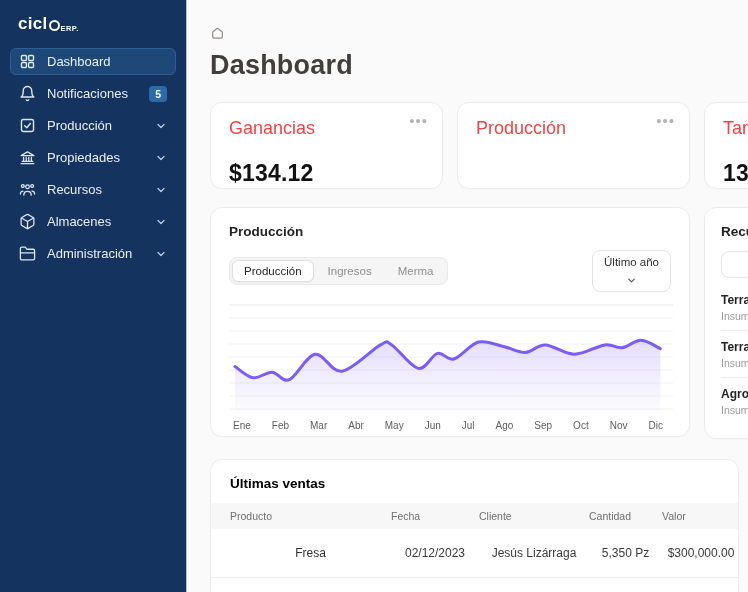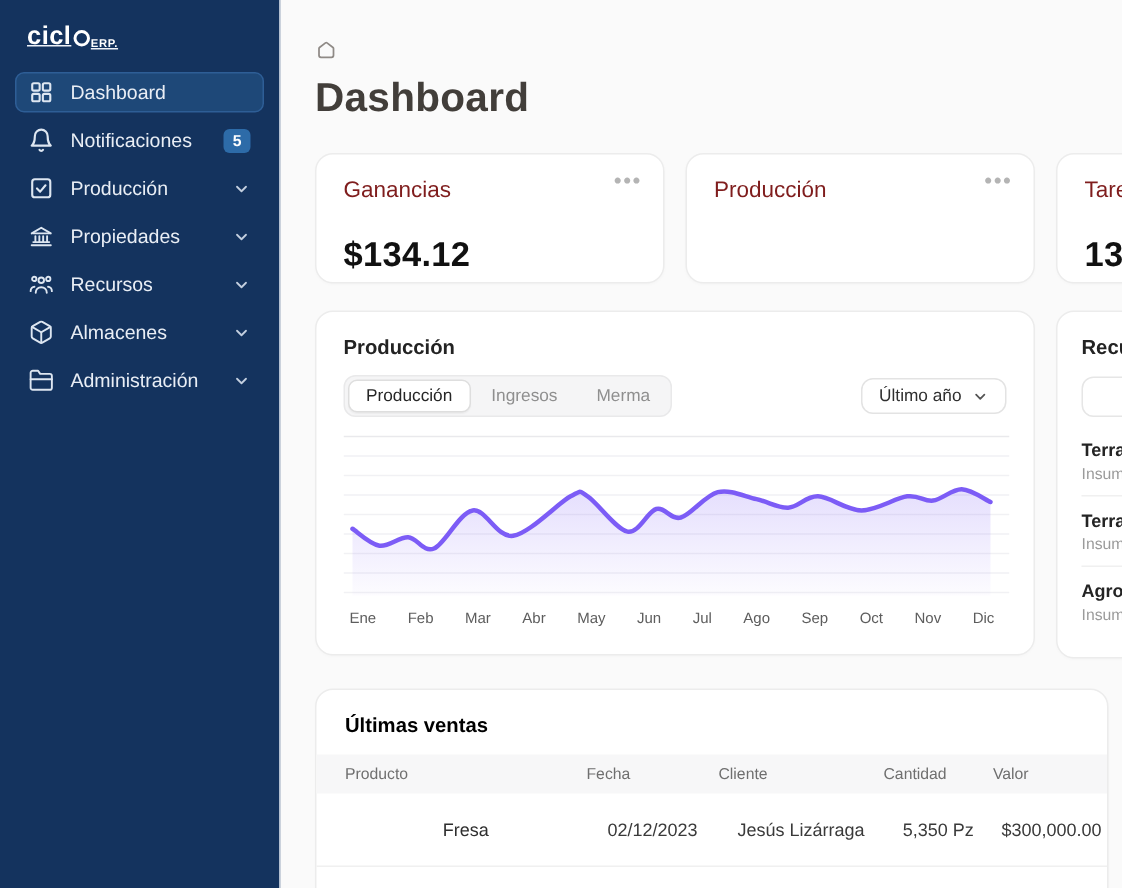--- a/index.html
+++ b/index.html
@@ -2,21 +2,21 @@
 <html><head>
 <meta charset="utf-8">
 <style>
   * { margin:0; padding:0; box-sizing:border-box; }
   html,body { width:748px; height:592px; overflow:hidden; }
   body { font-family:"Liberation Sans", sans-serif; background:#fafafa; display:flex; }
 
   
   .sidebar { width:187px; min-width:187px; height:592px; background:#14335e;
              border-right:1px solid #b3bfd0; padding:12px 10px 0 10px; color:#eef2f8; }
-  .logo { display:flex; align-items:center; padding:2px 0 14px 8px;text-decoration:underline; }
+  .logo { display:flex; align-items:center; padding:2px 0 14px 8px; }
   .logo-main { font-size:17px; font-weight:700; color:#fff; letter-spacing:.3px; }
   .logo-o { width:11px; height:11px; border:2.5px solid #fff; border-radius:50%;
             display:inline-block; margin:3px 1px 0 1px; }
   .logo-suffix { font-size:7.5px; font-weight:700; color:#fff; letter-spacing:.4px;
                  align-self:flex-end; margin-bottom:1px; }
   .nav { display:flex; flex-direction:column; gap:5px; }
   .nav-item { display:flex; align-items:center; gap:11px; height:27px; padding:0 8px;
               border-radius:6px; font-size:13px; color:#e9eef5; cursor:pointer;
               border:1px solid transparent; }
   .nav-item.active { background:#1e4878; border-color:#2e5e96; }
@@ -28,35 +28,35 @@
 
   
   .main { flex:1; position:relative; background:#fafafa; padding:26px 0 0 23px; overflow:hidden; }
   .crumb { width:15px; height:15px; color:#8f8a86; display:block; cursor:pointer; }
   .page-title { font-size:27px; font-weight:700; color:#423e3a; margin-top:9px; letter-spacing:.2px; }
 
   .cards-row { display:flex; gap:14px; margin-top:21px; width:max-content; }
   .card { background:#fff; border:1px solid #ececec; border-radius:12px;
           box-shadow:0 1px 2px rgba(0,0,0,.02); }
   .stat-card { width:233px; height:87px; padding:15px 16px 0 18px; position:relative; }
-  .stat-label { font-size:15px; color:#7f1d1d; }
+  .stat-label { font-size:18px; color:#ef4444; }
   .stat-value { font-size:23px; font-weight:700; color:#111; margin-top:21px; letter-spacing:.2px; }
   .menu-dots { position:absolute; top:13px; right:14px; color:#b4b4b4; font-size:15px;
                letter-spacing:1px; cursor:pointer; line-height:10px; }
 
   .mid-row { display:flex; gap:14px; margin-top:18px; width:max-content; }
   .chart-card { width:480px; height:230px; padding:16px 18px 0 18px; display:flex; flex-direction:column; }
   .panel-title { font-size:13.5px; font-weight:700; color:#232323; }
   .chart-controls { display:flex; justify-content:space-between; align-items:center; margin-top:11px; }
   .tab-group { display:flex; background:#f5f5f6; border:1px solid #e9e9ea; border-radius:8px; padding:2px; gap:2px; }
   .tab { font-size:11.5px; color:#8f8f8f; padding:4px 11px; border-radius:6px;
          border:1px solid transparent; cursor:pointer; background:transparent; font-family:inherit; }
   .tab.active { background:#fff; border-color:#dedede; color:#262626; box-shadow:0 1px 1px rgba(0,0,0,.04); }
   .range-select { display:flex; align-items:center; gap:7px; border:1px solid #e3e3e3; border-radius:8px;
-                  padding:5px 11px; font-size:11.5px; color:#2f2f2f; background:#fff; cursor:pointer; }
+                  padding:5px 11px; font-size:11.5px; color:#2f2f2f; background:#fff; cursor:pointer;flex-direction:column; }
   .range-select .chev2 { width:11px; height:11px; color:#555; }
   .chart-wrap { margin-top:10px; }
   .month-row { display:flex; justify-content:space-between; padding:2px 8px 0 4px;
                font-size:10px; color:#5d5d5d; }
 
   .resources-card { width:233px; height:232px; padding:16px 16px 0 16px; }
   .res-search { margin-top:12px; width:199px; height:27px; border:1px solid #e6e6e6;
                 border-radius:8px; background:#fff; outline:none; padding:0 8px;
                 font-family:inherit; font-size:11px; display:block; }
   .res-list { margin-top:6px; }

